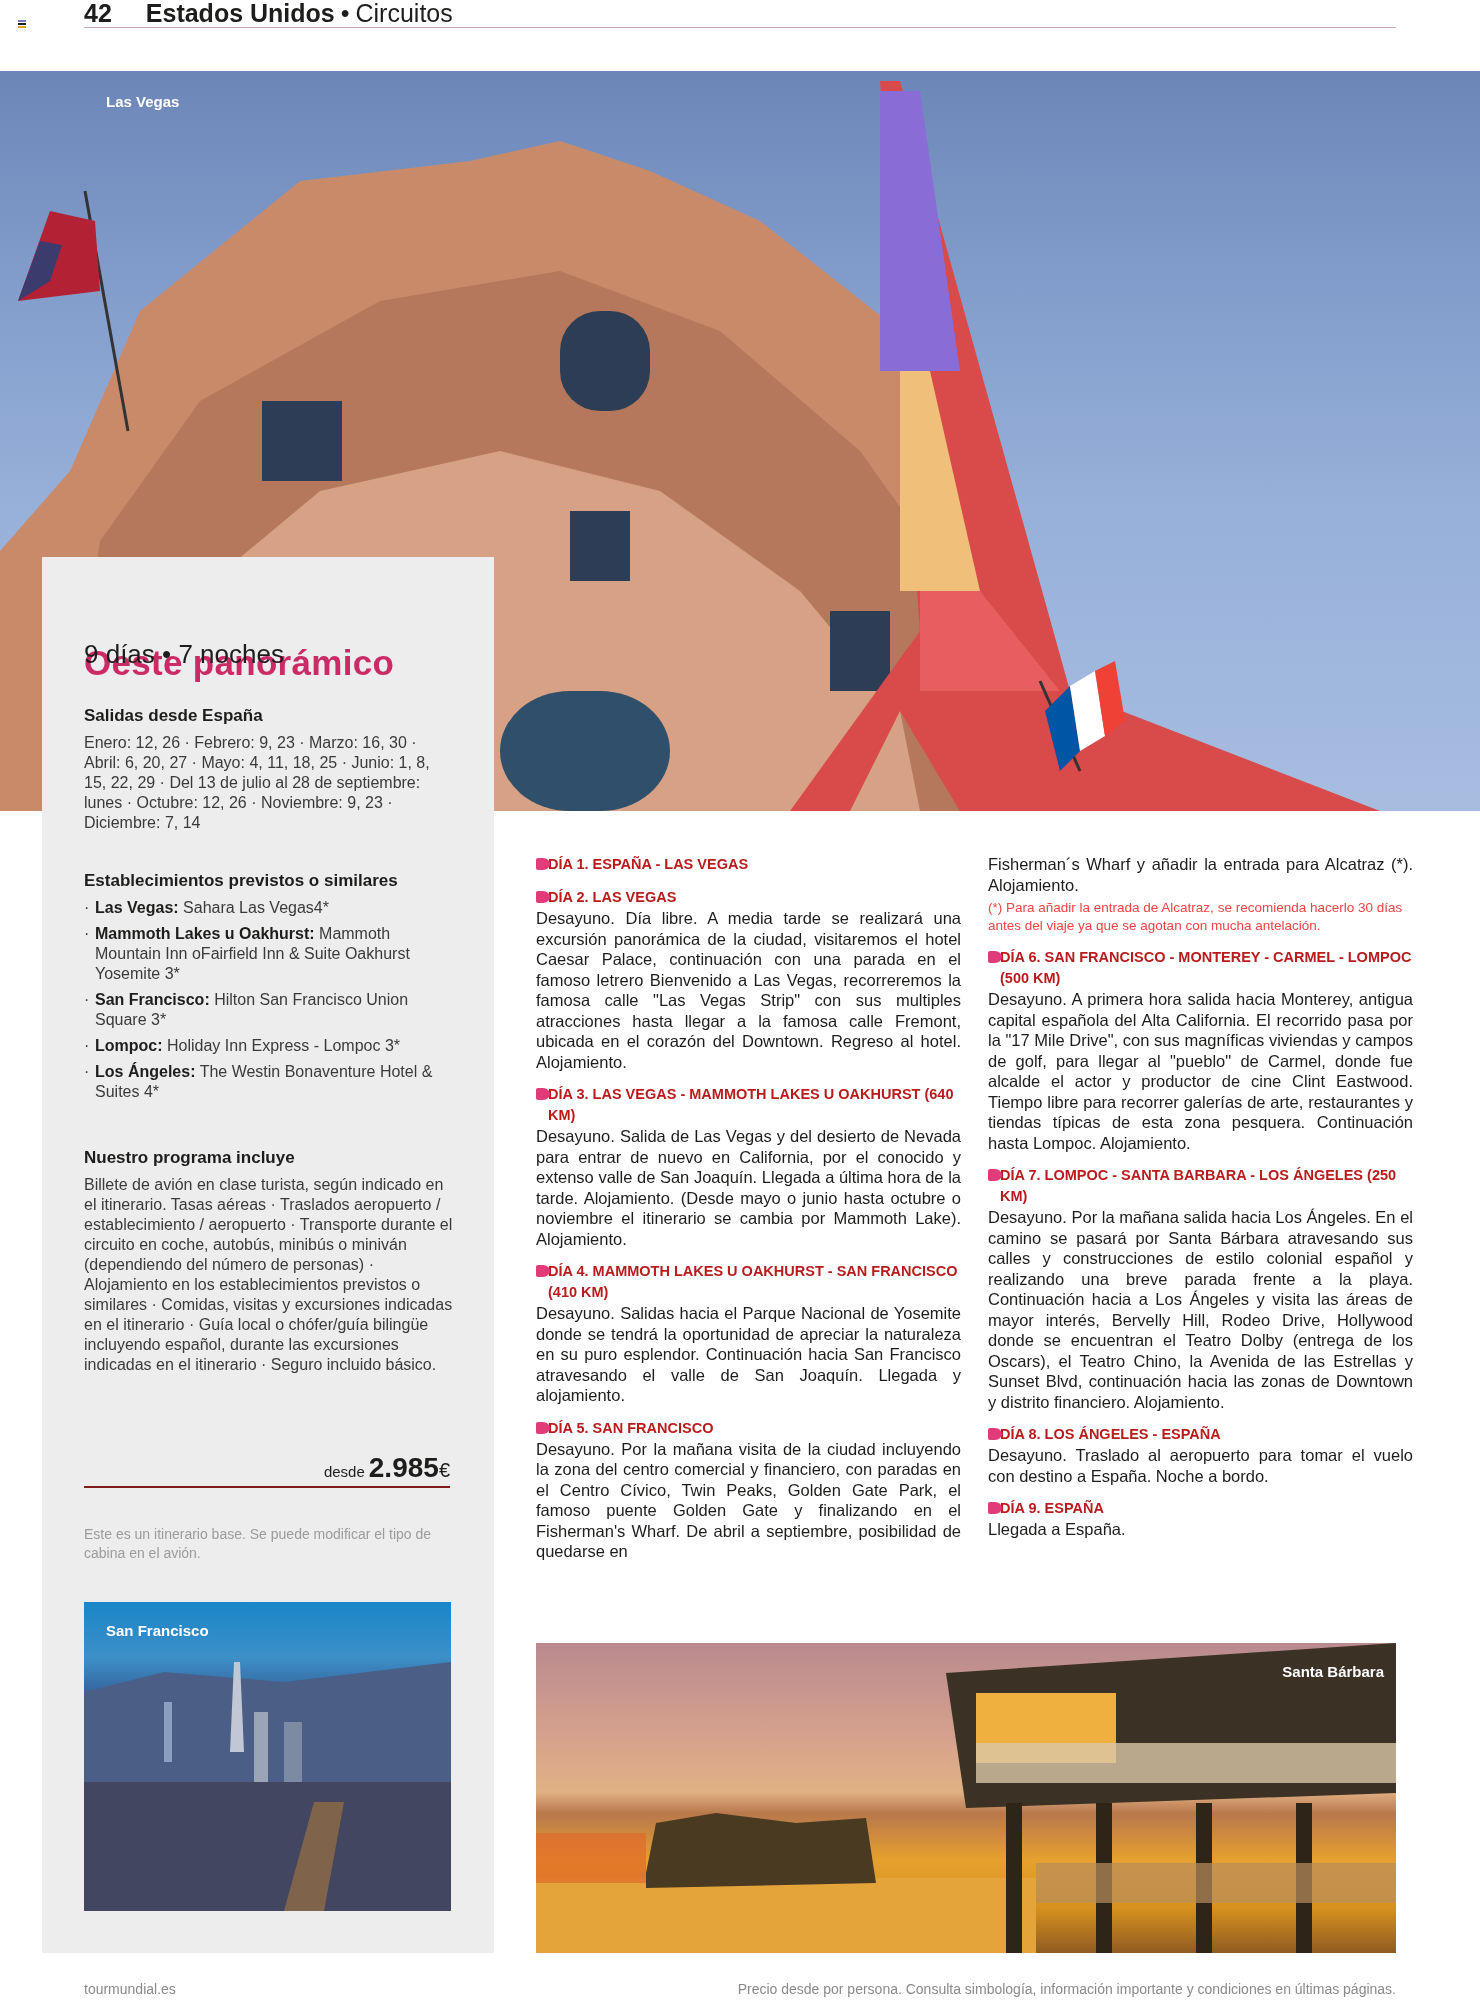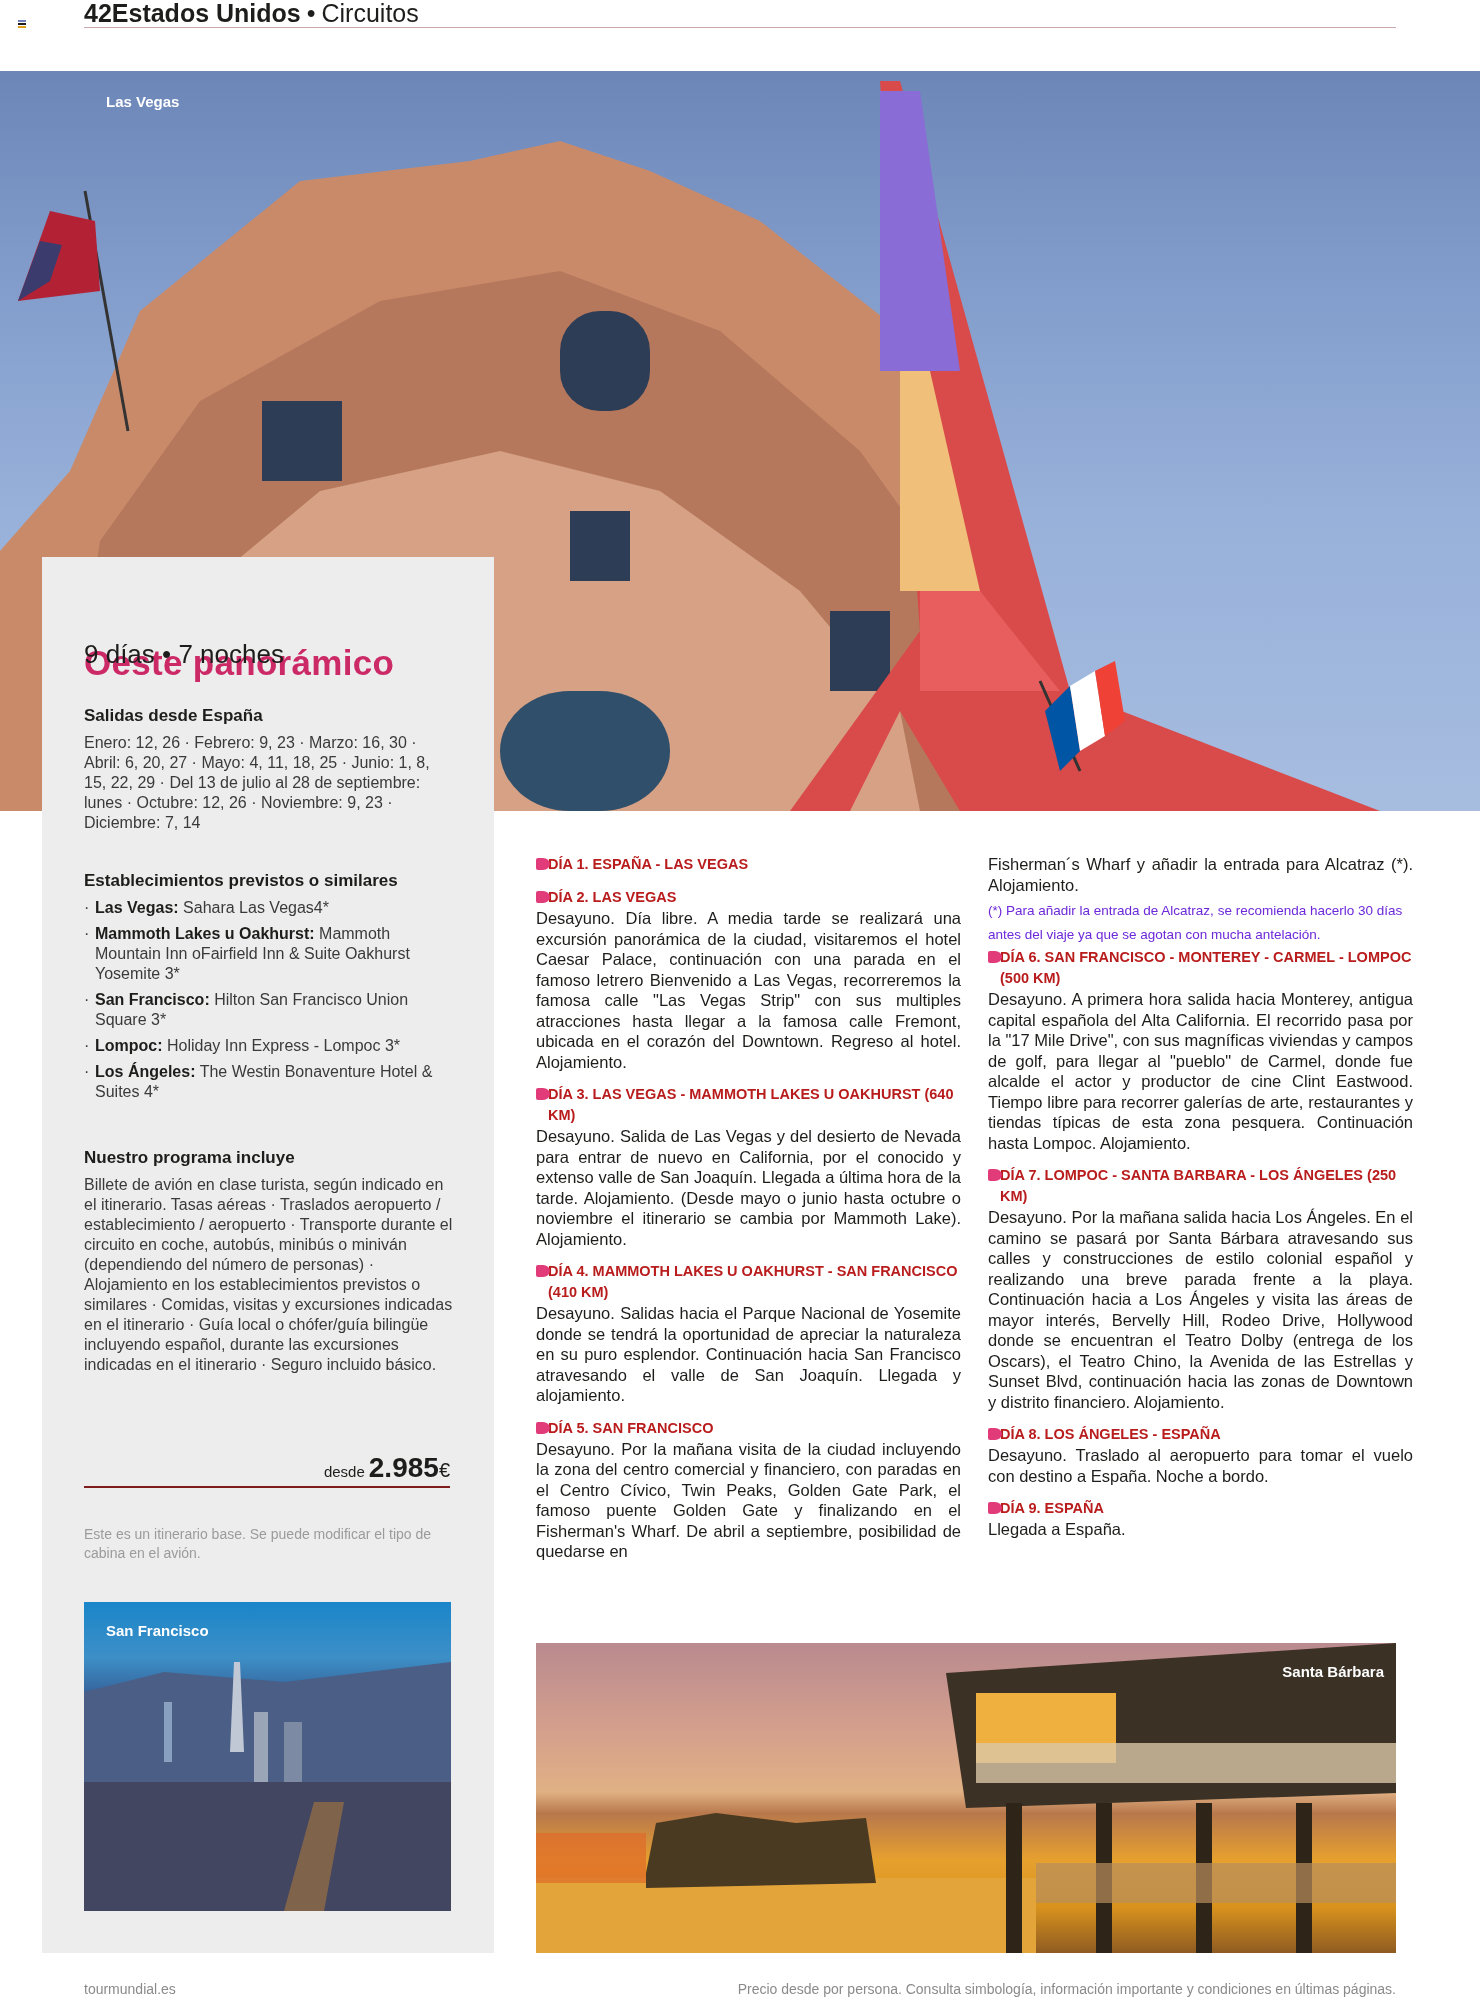--- a/index.html
+++ b/index.html
@@ -3,21 +3,21 @@
 <meta charset="utf-8">
 <style>
   * { box-sizing: border-box; margin: 0; padding: 0; }
   html, body { width: 1480px; height: 2000px; background: #ffffff; overflow: hidden; }
   body { position: relative; font-family: "Liberation Sans", "DejaVu Sans", sans-serif; color: #1d1d1b; }
 
   .flag-mark { position: absolute; left: 18px; top: 20px; width: 8px; height: 8px; }
   .flag-mark span { display: block; height: 2px; margin-bottom: 1px; }
 
   .page-header { position: absolute; left: 84px; top: 0; width: 1312px; height: 28px; border-bottom: 1px solid #c9a8ae; display: flex; align-items: flex-end; padding-bottom: 2px; }
-  .page-number { font-size: 25px; font-weight: bold; color: #1d1d1b; line-height: 24px; }
+  .page-number { font-size: 25px; font-weight: bold; color: #1d1d1b; margin-right: 34px; line-height: 24px; }
   .page-country { font-size: 25px; font-weight: bold; color: #1d1d1b; line-height: 24px; }
   .page-sep { font-size: 25px; margin: 0 6px; line-height: 24px; }
   .page-section { font-size: 25px; color: #1d1d1b; line-height: 24px; }
 
   .hero { position: absolute; left: 0; top: 71px; width: 1480px; height: 740px; overflow: hidden;
     background: linear-gradient(180deg, #6c86b8 0%, #87a1cf 35%, #98b1da 60%, #a7bde0 100%); }
   .hero-caption { position: absolute; left: 106px; top: 22px; color: #fff; font-size: 15px; font-weight: bold; }
 
   .sidebar { position: absolute; left: 42px; top: 557px; width: 452px; height: 1396px; background: #eeeded; }
   .sb-title { position: absolute; left: 42px; top: 38px; font-size: 35px; font-weight: bold; color: #cc2a67; letter-spacing: 0.3px; margin-top: 48px; }
@@ -39,21 +39,21 @@
     background: linear-gradient(180deg, #1a86c9 0%, #3d8fc7 18%, #36629a 30%, #5a5f73 45%, #8a7760 60%, #5a4b4a 75%, #382e3c 100%); }
   .sf-caption { position: absolute; left: 22px; top: 20px; color: #fff; font-size: 15px; font-weight: bold; }
 
   .col { position: absolute; width: 425px; }
   .col-mid { left: 536px; top: 854px; }
   .col-right { left: 988px; top: 854px; }
   .day { margin-bottom: 12px; }
   .day-h { font-size: 14.5px; font-weight: bold; color: #b91c1c; line-height: 21px; position: relative; padding-left: 12px; text-transform: uppercase; }
   .day-h .bullet { position: absolute; left: 0; top: 4px; width: 14px; height: 12px; background: #e23b7a; border-radius: 2px 50% 50% 2px / 2px 50% 50% 2px; }
   .day-body { font-size: 16.5px; line-height: 20.5px; color: #1d1d1b; text-align: justify; }
-  .day-note { font-size: 13.5px; line-height: 24px; color: #6d28d9; margin-top: 4px; }
+  .day-note { font-size: 13.5px; line-height: 18px; color: #ef4444; margin-top: 4px; margin-bottom: 12px; }
 
   .sb-photo { position: absolute; left: 536px; top: 1643px; width: 860px; height: 310px; overflow: hidden;
     background: linear-gradient(180deg, #b98a8f 0%, #d6a18c 30%, #e0b184 48%, #b8784c 55%, #e6a02e 70%, #d9931d 85%, #8f5b22 100%); }
   .sb-caption { position: absolute; right: 12px; top: 20px; color: #fff; font-size: 15px; font-weight: bold; }
 
   .footer-site { position: absolute; left: 84px; top: 1981px; font-size: 14px; color: #8a8a8a; text-align: right; }
   .footer-note { position: absolute; right: 84px; top: 1981px; font-size: 14px; color: #8a8a8a; }
 </style>
 </head>
 <body>

